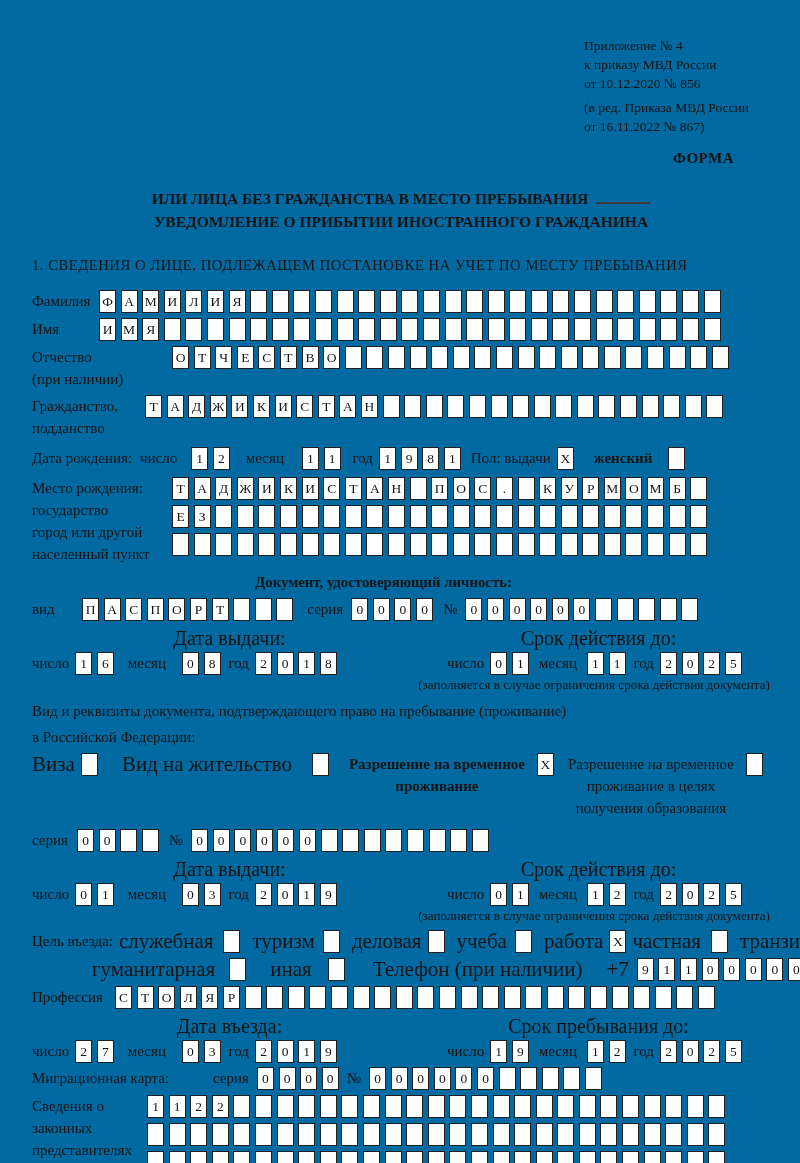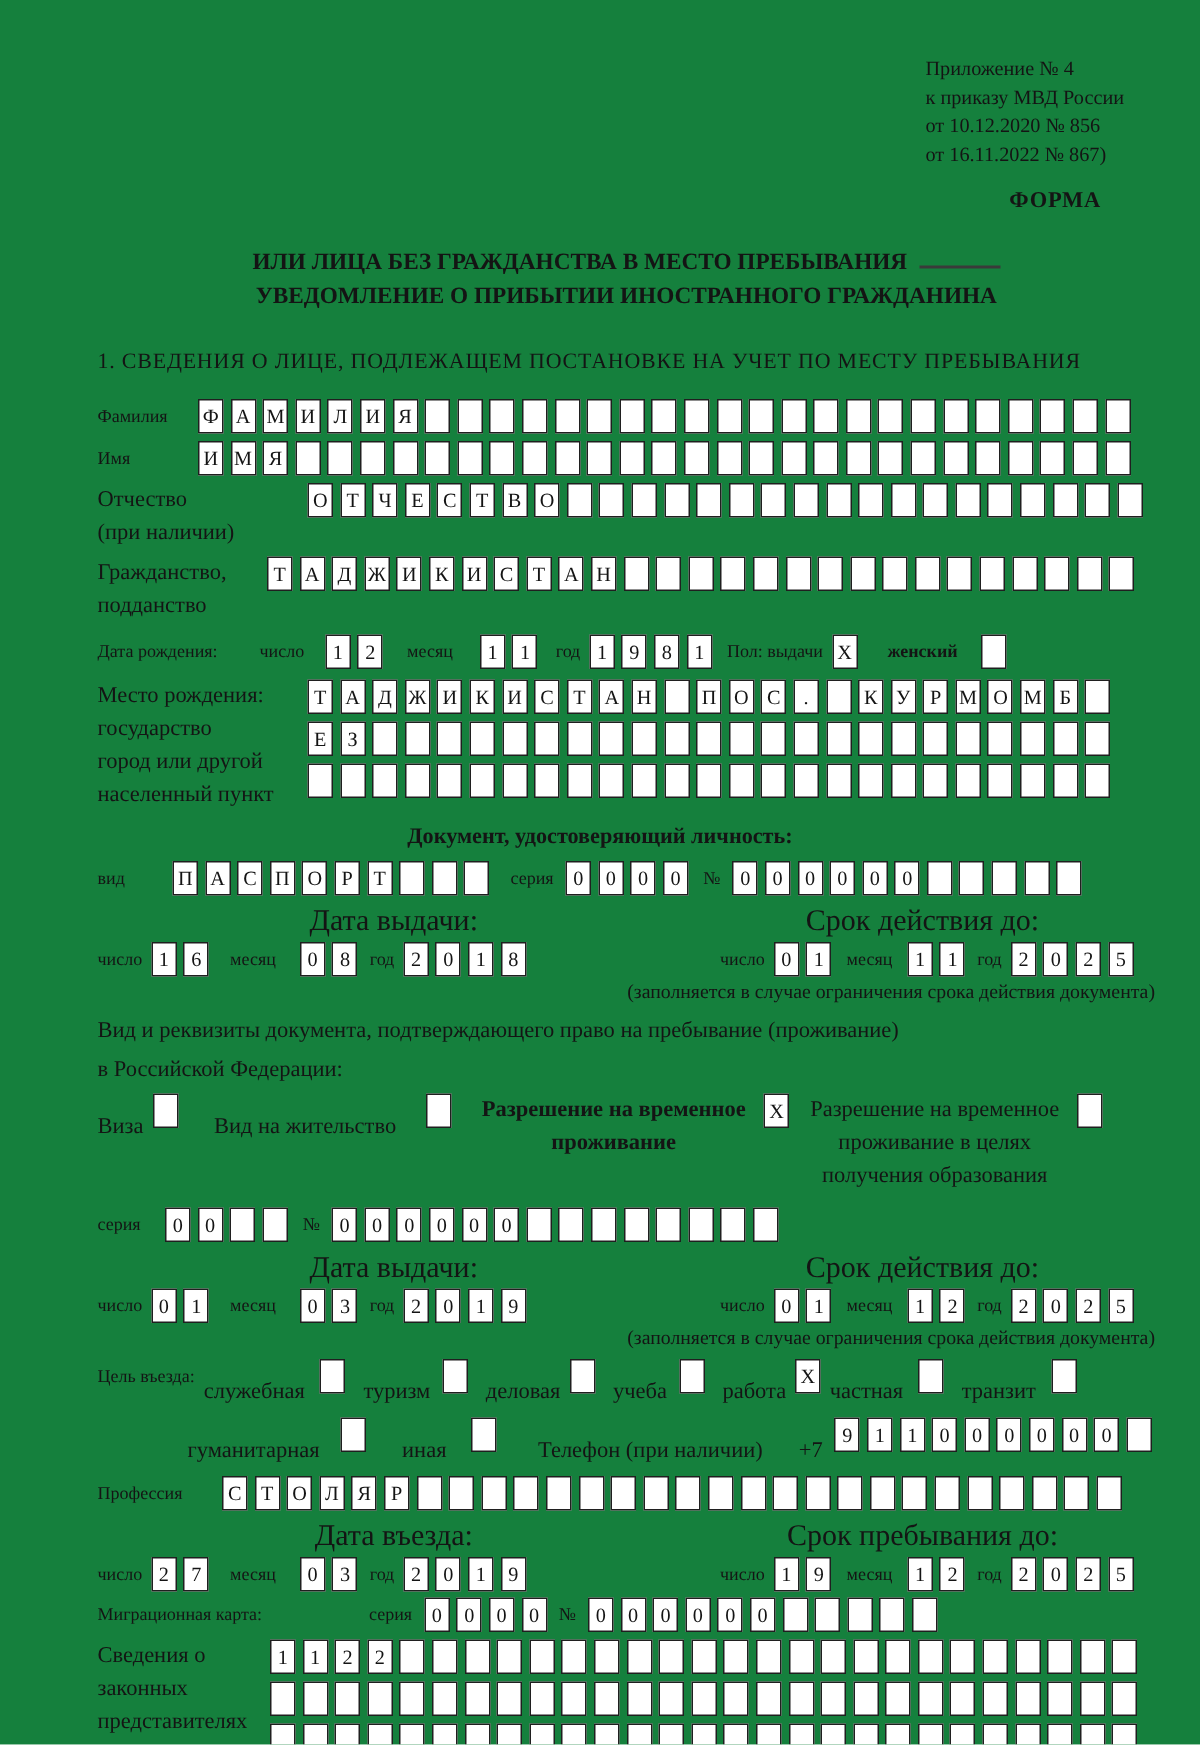--- a/index.html
+++ b/index.html
@@ -1,27 +1,27 @@
 <!DOCTYPE html>
 <html><head>
 <meta charset="utf-8">
 <style>
   html,body{margin:0;padding:0;background:#ffffff;}
   body{font-family:"Liberation Serif","DejaVu Serif",serif;color:#141414;}
-  .page{width:800px;height:1163px;box-sizing:border-box;padding:36px 30px 20px 65px;background:#15803d;overflow:hidden;}
+  .page{width:800px;height:1163px;box-sizing:border-box;padding:36px 30px 20px 32px;background:#0369a1;overflow:hidden;}
   
   .order-ref{margin-left:552px;font-size:13.5px;line-height:19px;}
   .order-ref .gap{margin-top:5px;}
   .forma{font-weight:bold;font-size:15px;text-align:right;margin:14px 36px 0 0;letter-spacing:.5px;}
   .title{font-weight:bold;font-size:15.5px;text-align:center;line-height:23px;margin:20px 0 0 0;}
   .uline{display:inline-block;width:54px;border-bottom:2px solid #3a3a3a;margin-left:8px;}
   .sec-hdr{font-weight:normal;font-size:14.6px;letter-spacing:.55px;margin:24px 0 16px 0;}
   
   .row{display:flex;align-items:flex-start;margin-bottom:5px;white-space:nowrap;}
-  .lbl{flex:none;font-size:12px;line-height:23px;}
+  .lbl{flex:none;font-size:15px;line-height:23px;}
   .lbl2{flex:none;font-size:15px;line-height:22px;}
   .stack{display:flex;flex-direction:column;gap:5px;}
   
   .boxes{display:flex;gap:4.6px;flex:none;}
   .cb{display:inline-flex;flex:none;align-items:center;justify-content:center;width:17px;height:23px;box-sizing:border-box;border:1.7px solid #1f1f1f;font-size:13.5px;font-family:"Liberation Serif",serif;background:#fff;}
   
   .w67{width:67px;} .w140{width:140px;} .w113{width:113px;} .w115{width:115px;}
   .ml6{margin-left:6px;} .ml8{margin-left:8px;} .ml10{margin-left:10px;} .ml12{margin-left:12px;}
   .ml14{margin-left:14px;} .ml16{margin-left:16px;} .ml18{margin-left:18px;} .ml20{margin-left:20px;font-weight:bold;}
   .ml24{margin-left:24px;} .ml28{margin-left:28px;}
@@ -29,32 +29,33 @@
   .dates-hdr{display:flex;font-size:20px;margin-bottom:2px;}
   .dates-hdr .h1{width:395px;text-align:center;}
   .dates-hdr .h2{flex:1;text-align:center;}
   .dates-row{display:flex;margin-bottom:4px;align-items:flex-start;white-space:nowrap;}
   .dates-row .half1{width:395px;display:flex;align-items:flex-start;}
   .dates-row .half2{display:flex;align-items:flex-start;margin-left:20px;}
   .limit-note{font-size:13.2px;text-align:right;margin:-2px 0 6px 0;}
   .intro{font-size:15px;line-height:24px;margin-bottom:2px;}
   .center2{flex:none;text-align:center;font-size:15px;line-height:22px;}
   .resrow{display:flex;align-items:flex-start;margin:4px 0 10px 0;white-space:nowrap;}
-  .opt{font-size:15px;line-height:23px;margin-top:11px;}
+  .opt{font-size:21px;line-height:23px;}
   .indent60{margin-left:60px;}
 </style>
 </head>
 <body>
 
 <div class="page">
 
   <div class="order-ref">
     <div>Приложение № 4</div>
     <div>к приказу МВД России</div>
     <div>от 10.12.2020 № 856</div>
+    <div class="gap">(в ред. Приказа МВД России</div>
     <div>от 16.11.2022 № 867)</div>
   </div>
 
   <div class="forma">ФОРМА</div>
 
   <div class="title">
     <div><span>ИЛИ ЛИЦА БЕЗ ГРАЖДАНСТВА В МЕСТО ПРЕБЫВАНИЯ</span><span class="uline"></span></div>
     <div>УВЕДОМЛЕНИЕ О ПРИБЫТИИ ИНОСТРАННОГО ГРАЖДАНИНА</div>
   </div>
 

